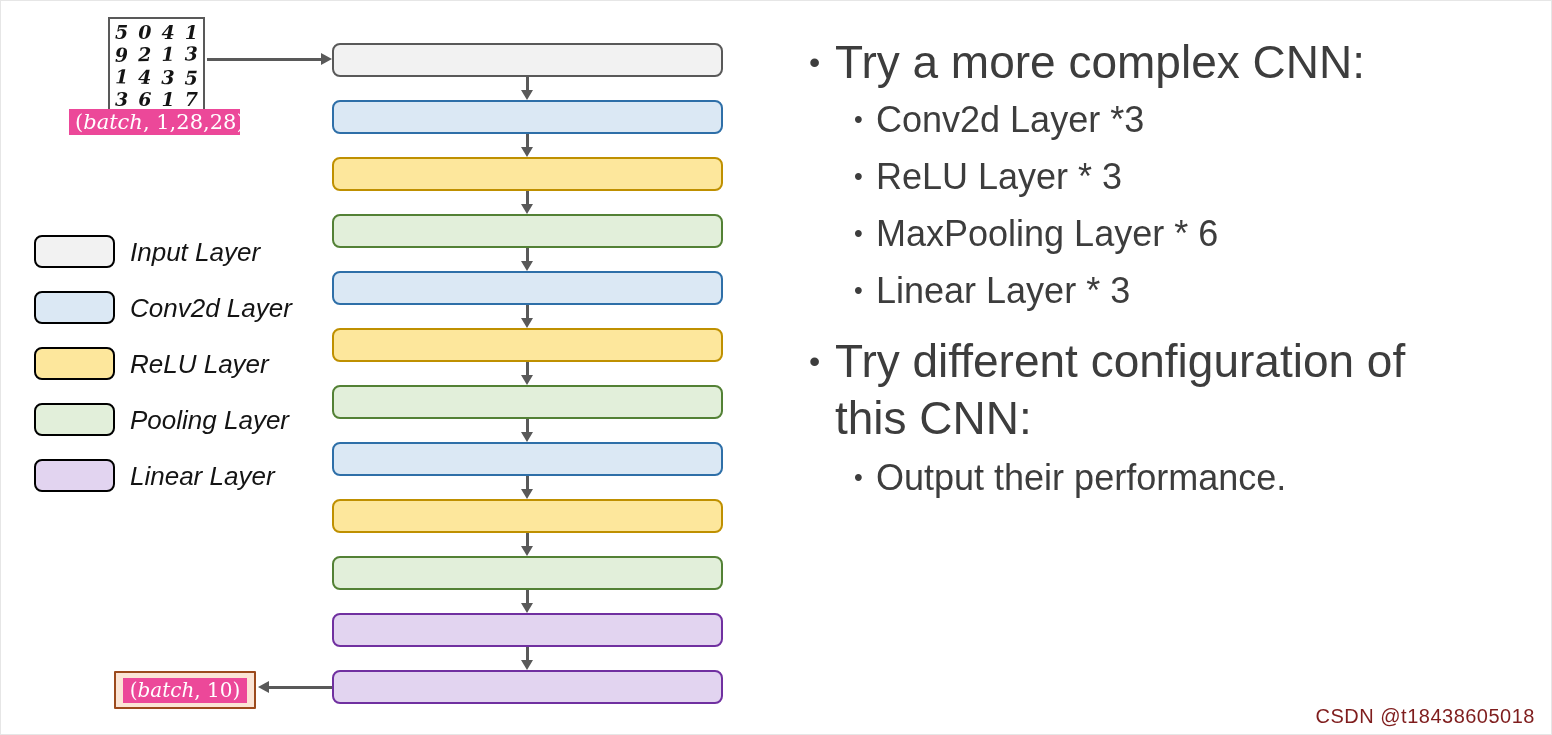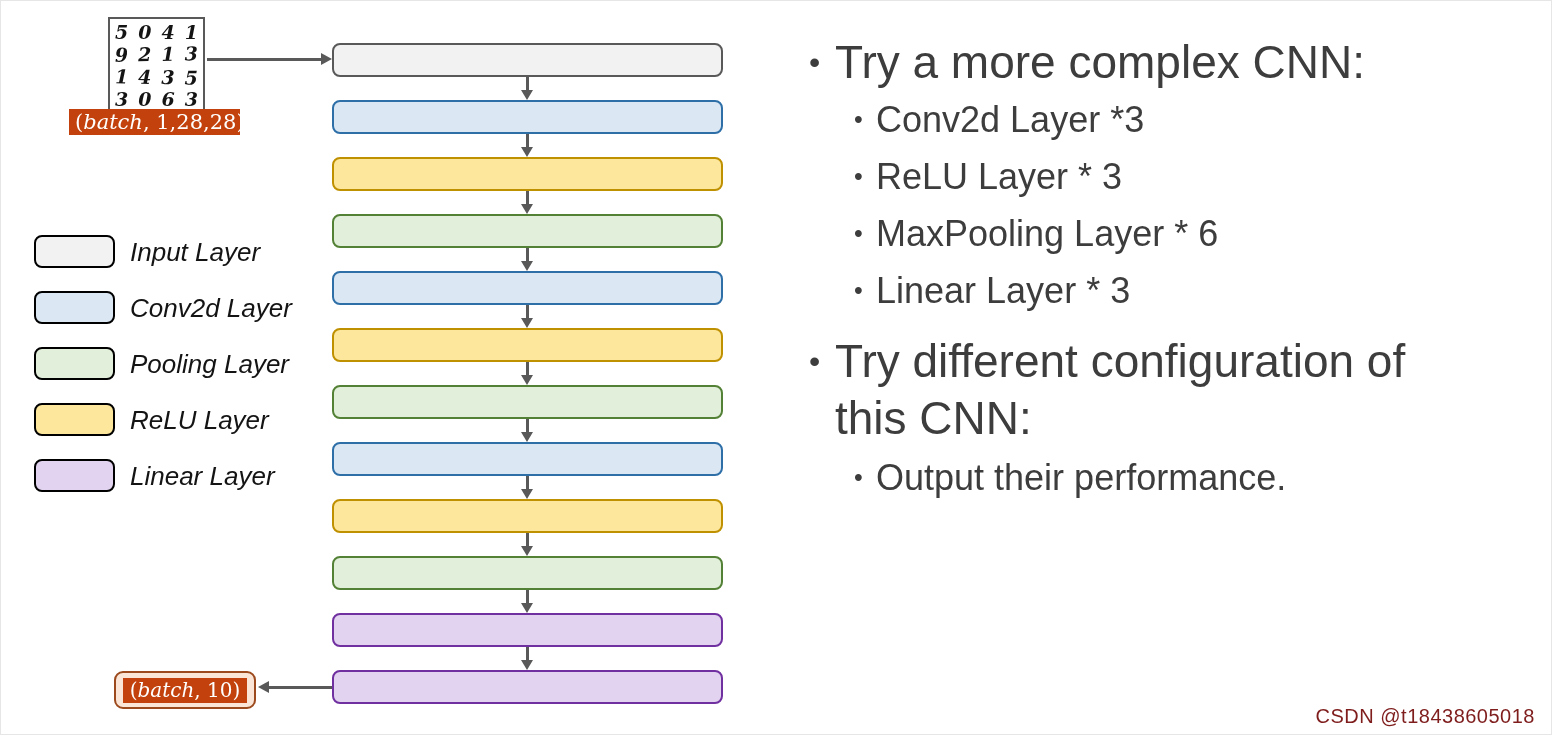--- a/index.html
+++ b/index.html
@@ -25,31 +25,31 @@
     font-family:"DejaVu Serif", serif;
     font-style:italic;font-weight:bold;
     font-size:19px;line-height:21px;color:#141414;
     letter-spacing:10px;white-space:nowrap;
   }
   .mnist-row:nth-child(2){transform:rotate(-1deg);}
   .mnist-row:nth-child(3){transform:rotate(1deg);}
 
   
   .shape-label{
-    background:#c2410c;color:#ffffff;
+    background:#ec4899;color:#ffffff;
     font-family:"DejaVu Serif", serif;
     font-size:21px;line-height:26px;
     text-align:center;white-space:nowrap;
     padding:0 6px;
   }
   .shape-label .var{font-style:italic;}
   .input-shape{position:absolute;left:68px;top:108px;width:159px;}
   .output-box{
     position:absolute;left:113px;top:670px;width:142px;height:38px;
-    background:#fbe5d6;border:2px solid #9c4a1d;border-radius:9px;
+    background:#fbe5d6;border:2px solid #9c4a1d;border-radius:1px;
     box-sizing:border-box;display:flex;align-items:center;justify-content:center;
   }
   .output-box .shape-label{padding:0 7px;font-size:20px;line-height:25px;}
 
   
   .layer{
     position:absolute;left:331px;width:391px;height:34px;
     border-radius:8px;border:2px solid;box-sizing:border-box;
   }
   .c-input {background:#f2f2f2;border-color:#595959;}
@@ -101,21 +101,21 @@
 </style>
 </head>
 <body>
 
 <div class="page">
 
   <div class="mnist">
     <div class="mnist-row">5041</div>
     <div class="mnist-row">9213</div>
     <div class="mnist-row">1435</div>
-    <div class="mnist-row">3063</div>
+    <div class="mnist-row">3617</div>
   </div>
 
   <div class="shape-label input-shape"><span>(</span><span class="var">batch</span><span>, 1,28,28)</span></div>
 
   <div class="arrow-in"></div>
 
   <div id="stack">
       <div class="layer c-input" style="top: 42px;"></div>
       <div class="varrow" style="top: 76px;"></div>
       <div class="layer c-conv" style="top: 99px;"></div>
@@ -150,28 +150,28 @@
   <div class="legend">
     <div class="legend-row">
       <div class="sw c-input"></div>
       <div class="legend-label">Input Layer</div>
     </div>
     <div class="legend-row">
       <div class="sw c-conv"></div>
       <div class="legend-label">Conv2d Layer</div>
     </div>
     <div class="legend-row">
+      <div class="sw c-relu"></div>
+      <div class="legend-label">ReLU Layer</div>
+    </div>
+    <div class="legend-row">
       <div class="sw c-pool"></div>
       <div class="legend-label">Pooling Layer</div>
     </div>
     <div class="legend-row">
-      <div class="sw c-relu"></div>
-      <div class="legend-label">ReLU Layer</div>
-    </div>
-    <div class="legend-row">
       <div class="sw c-linear"></div>
       <div class="legend-label">Linear Layer</div>
     </div>
   </div>
 
   <div class="notes">
     <div class="b-row b1">
       <span class="marker">•</span>
       <span class="txt">Try a more complex CNN:</span>
     </div>

